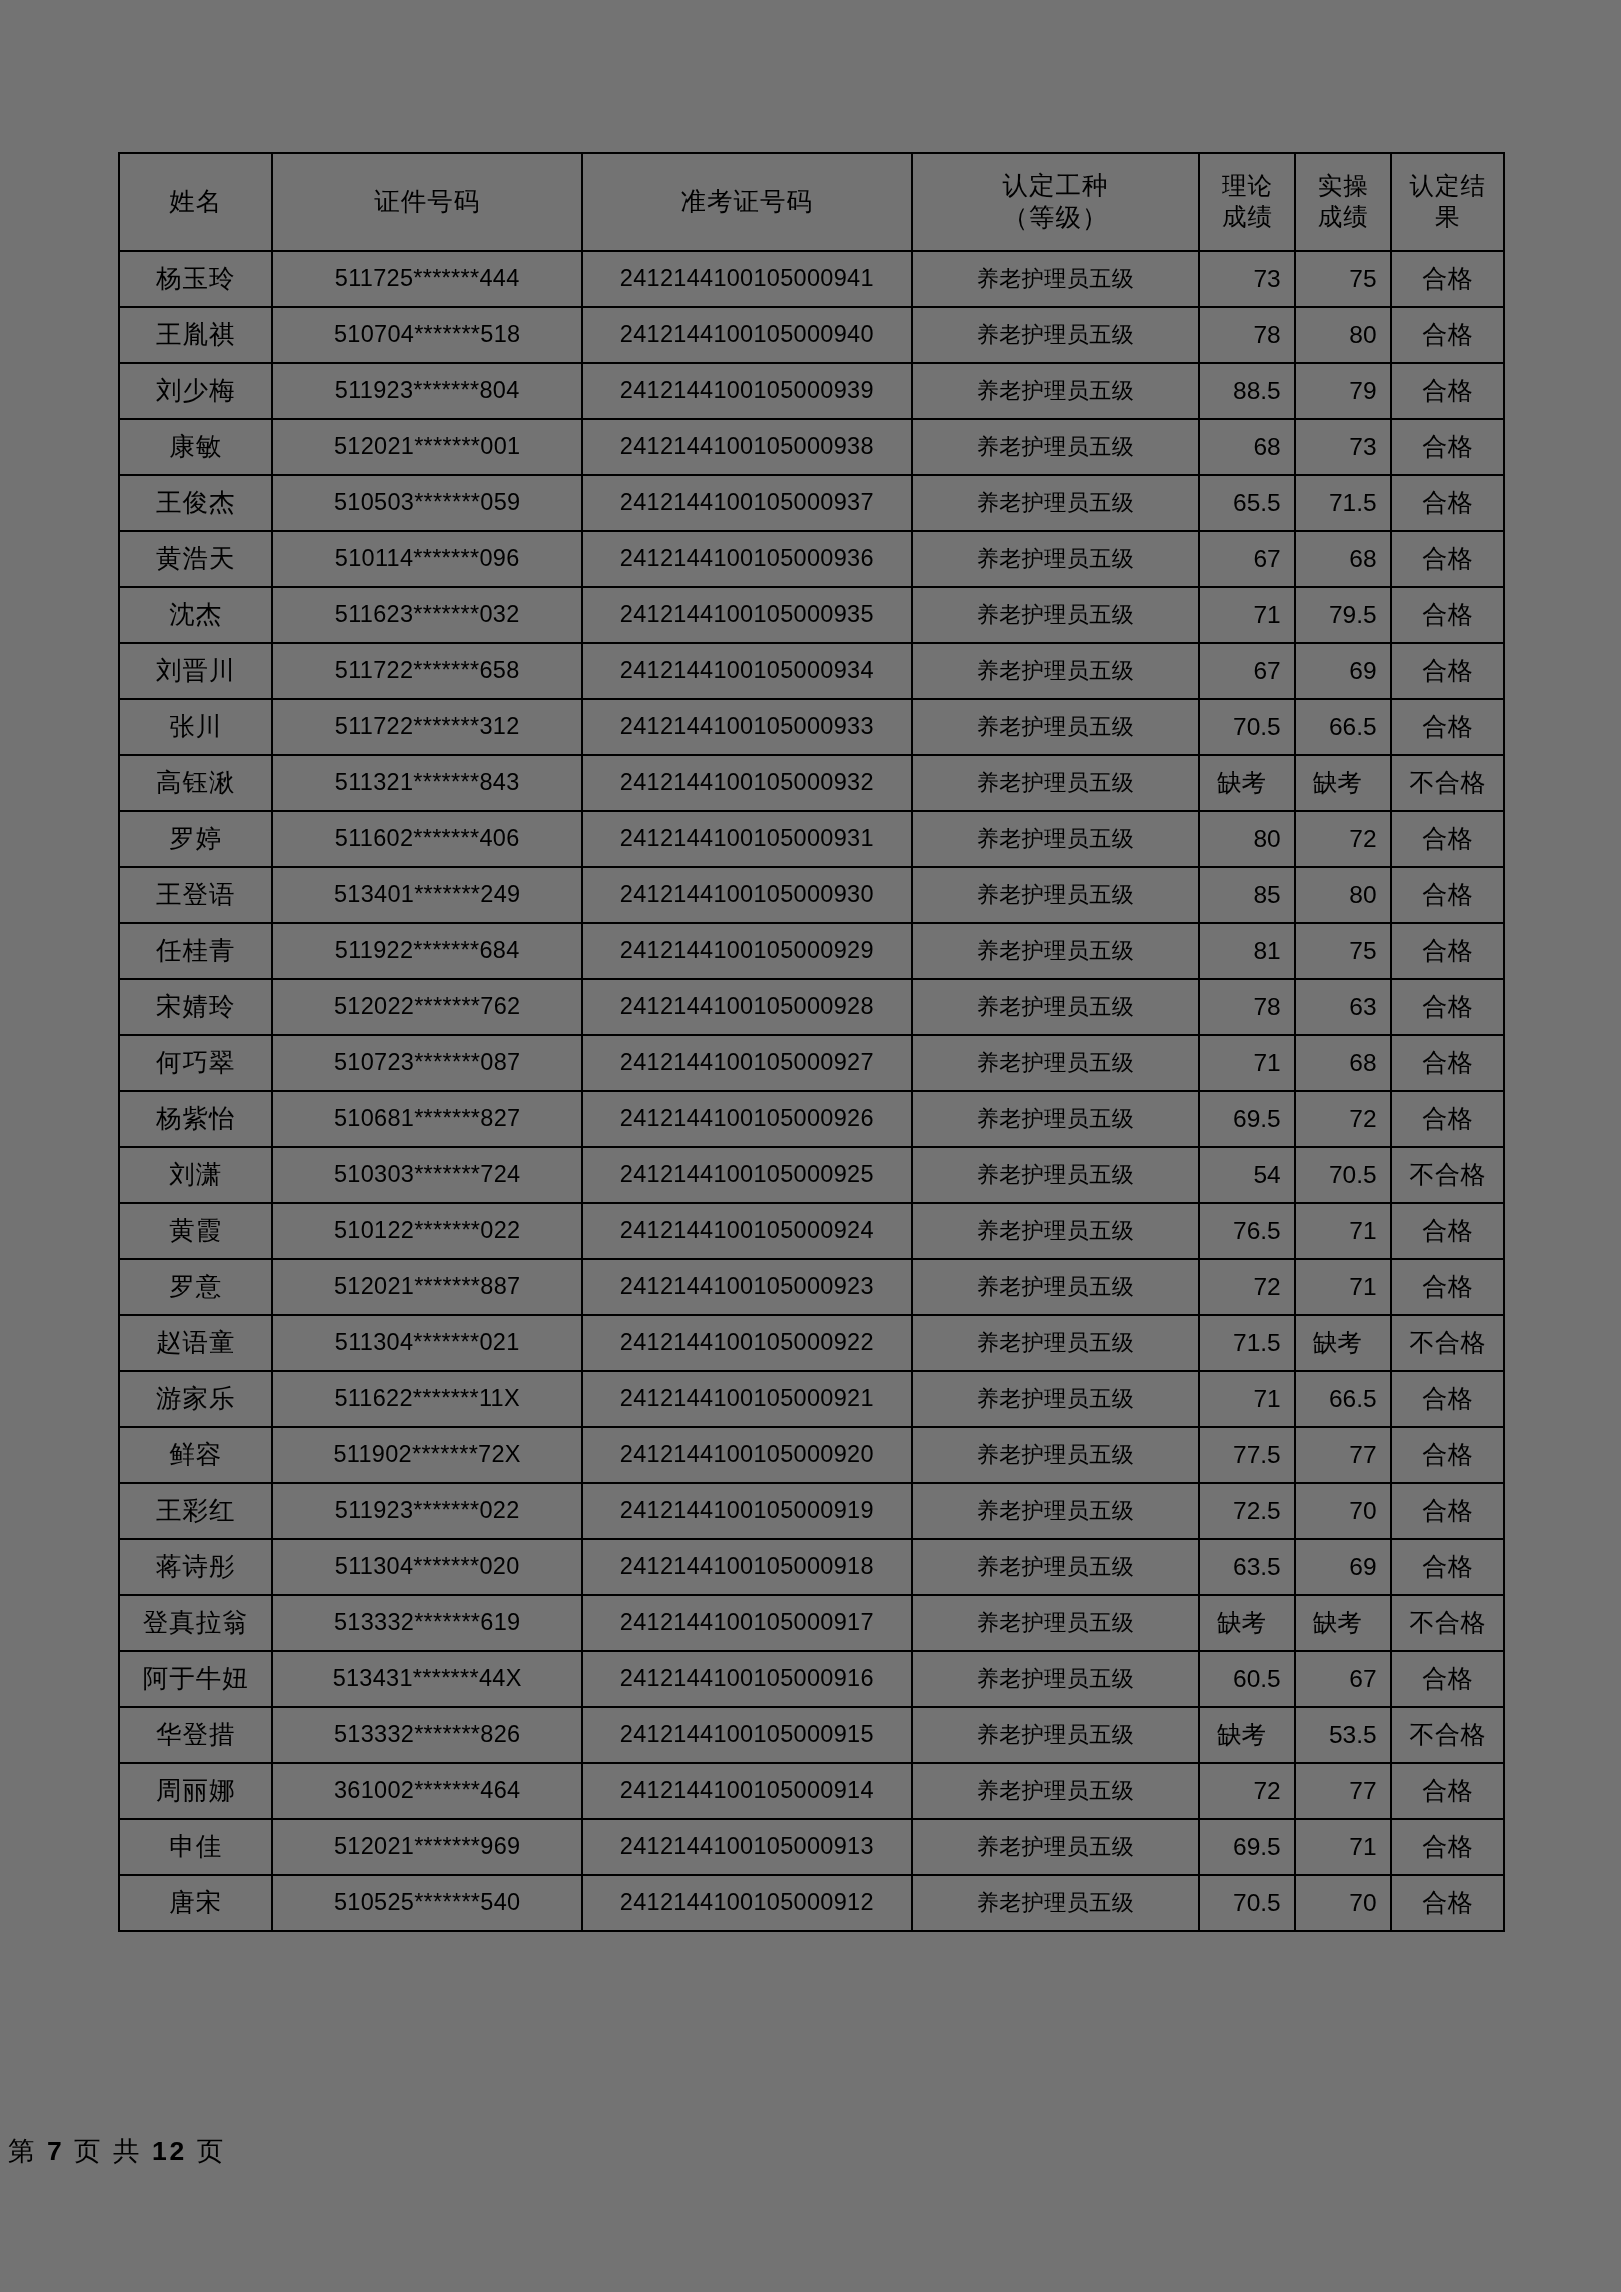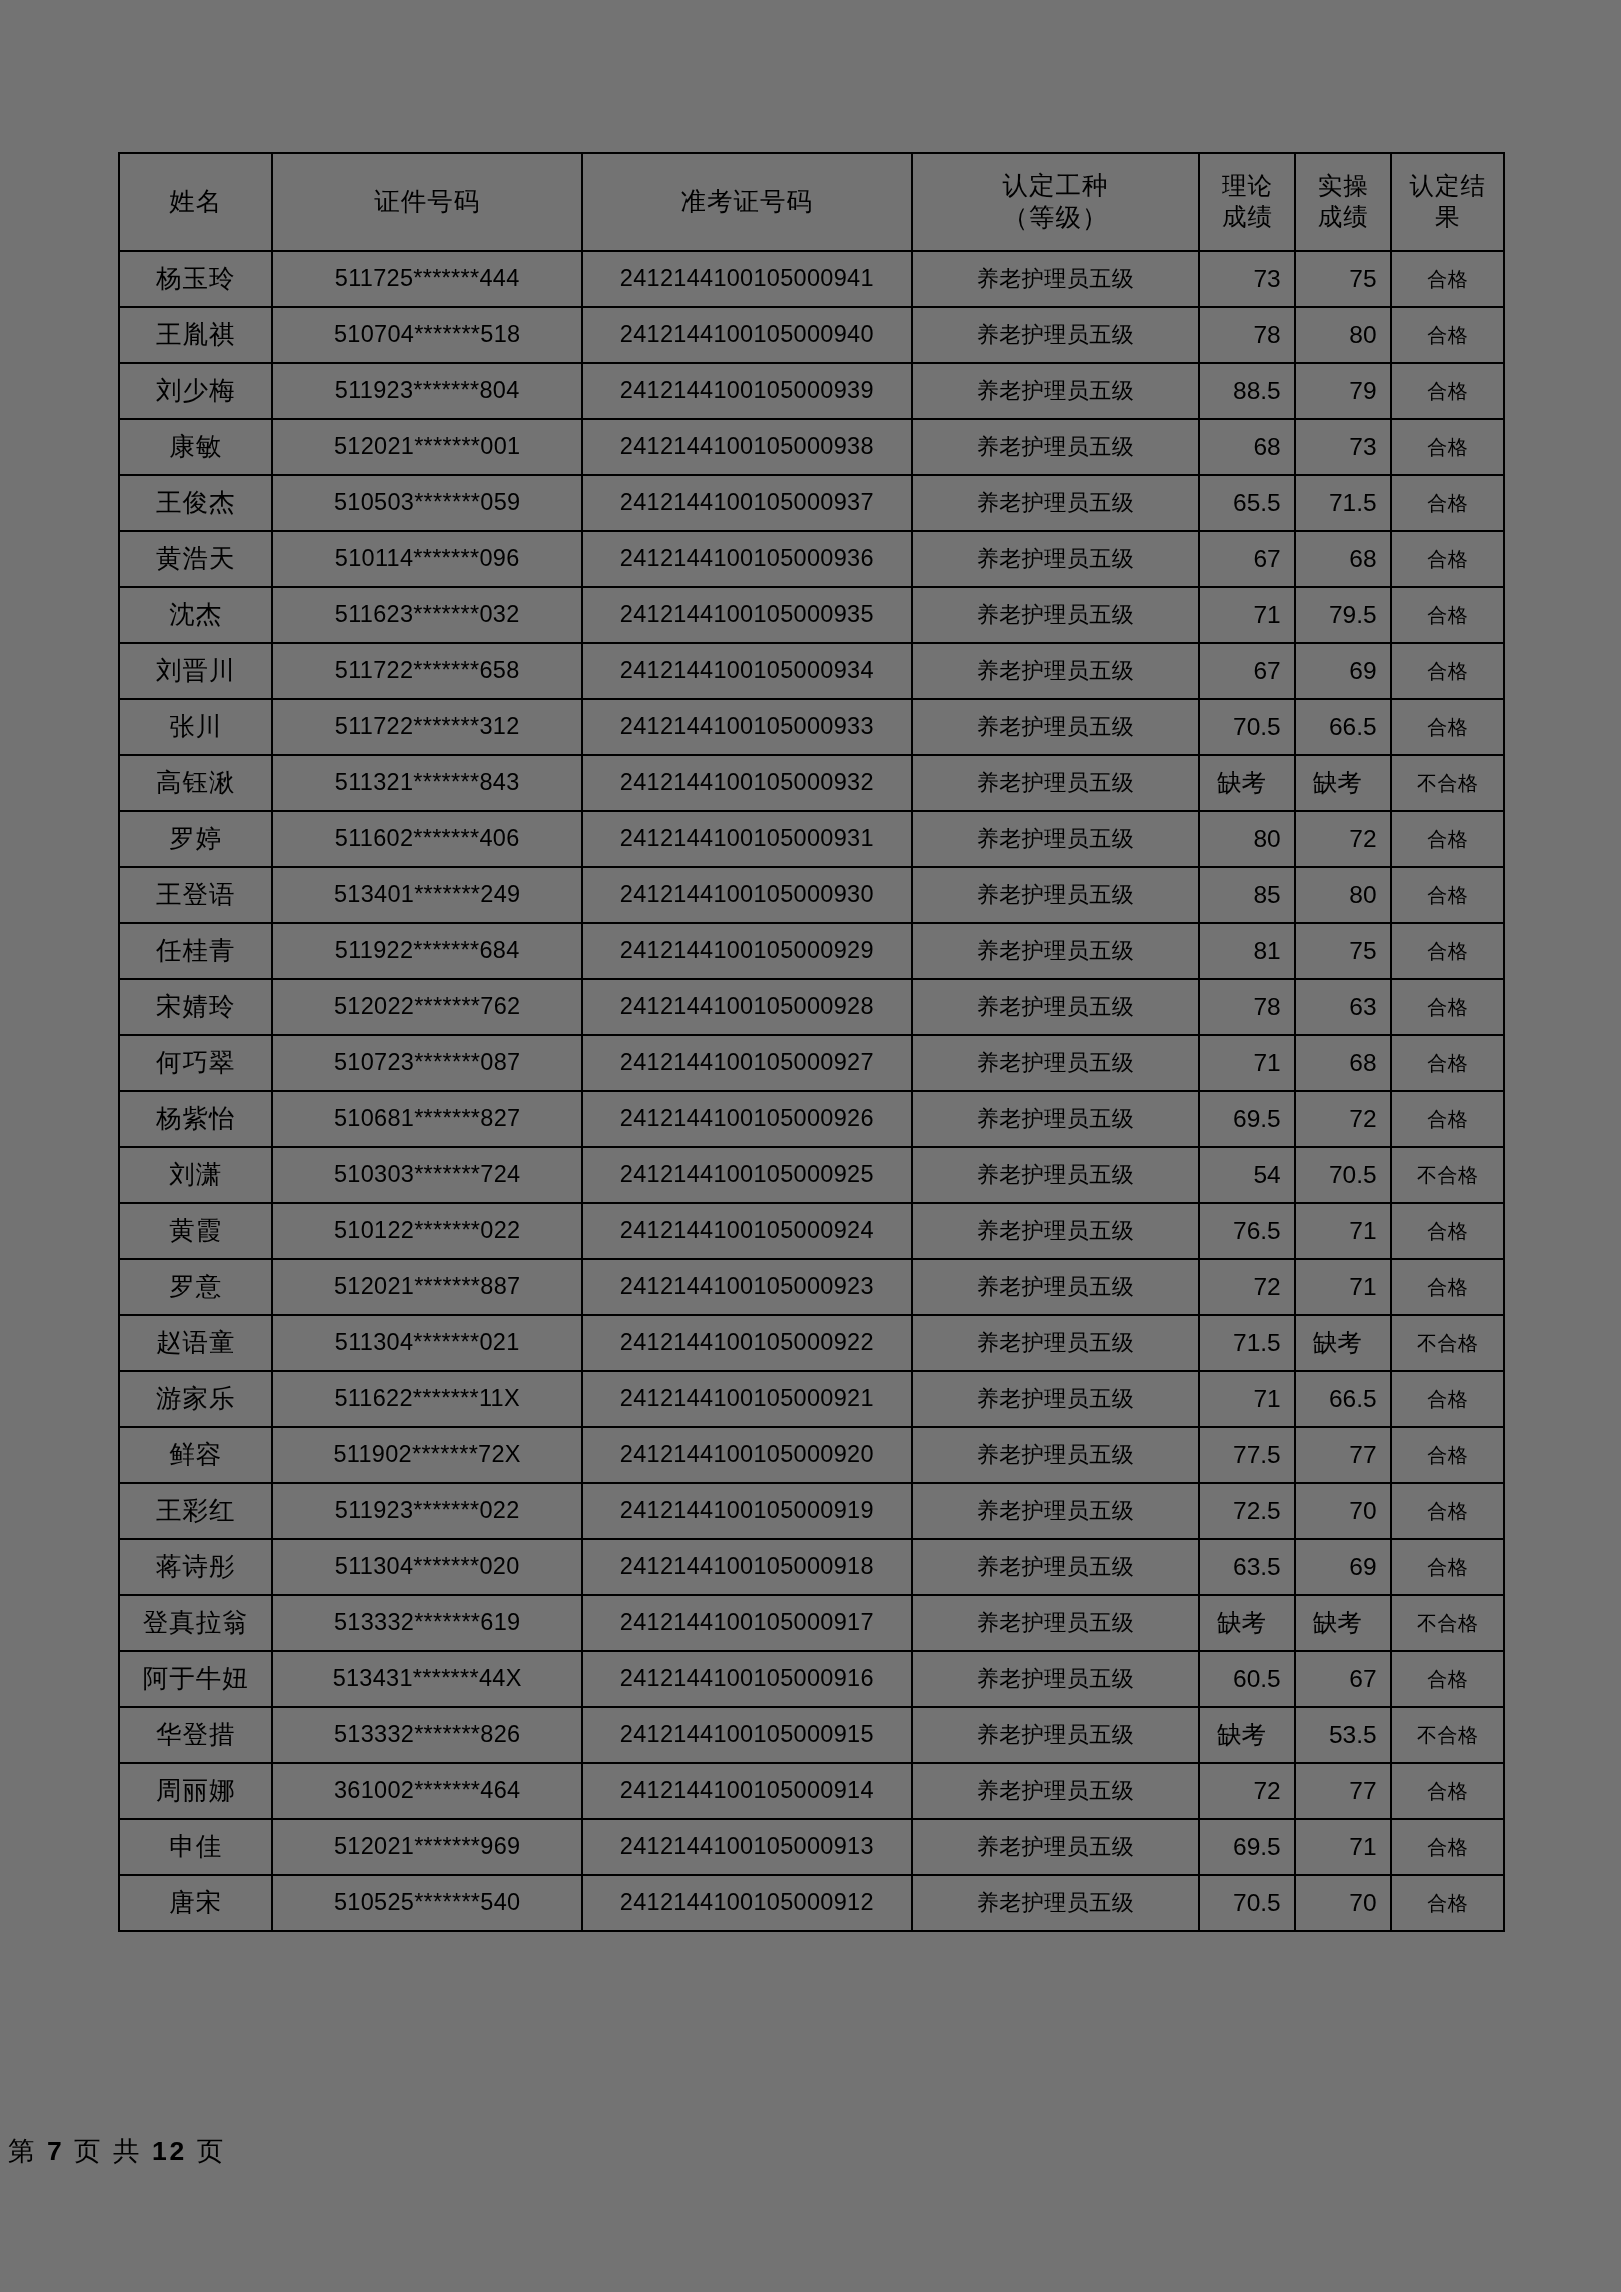--- a/index.html
+++ b/index.html
@@ -84,21 +84,21 @@
     font-size: 24.5px;
     text-align: right;
     padding-right: 13.7px;
   }
   tbody td.cell-score.cn {
     font-family: "Liberation Serif", "DejaVu Serif", serif;
     text-align: center;
     padding-right: 12px;
   }
   tbody td.cell-result {
-    font-size: 20px;
+    font-size: 25px;
     letter-spacing: 0.5px;
     margin-left: 28px;
   }
 
   .footer {
     position: absolute;
     left: 8px;
     top: 2133px;
     width: 1621px;
     text-align: left;

